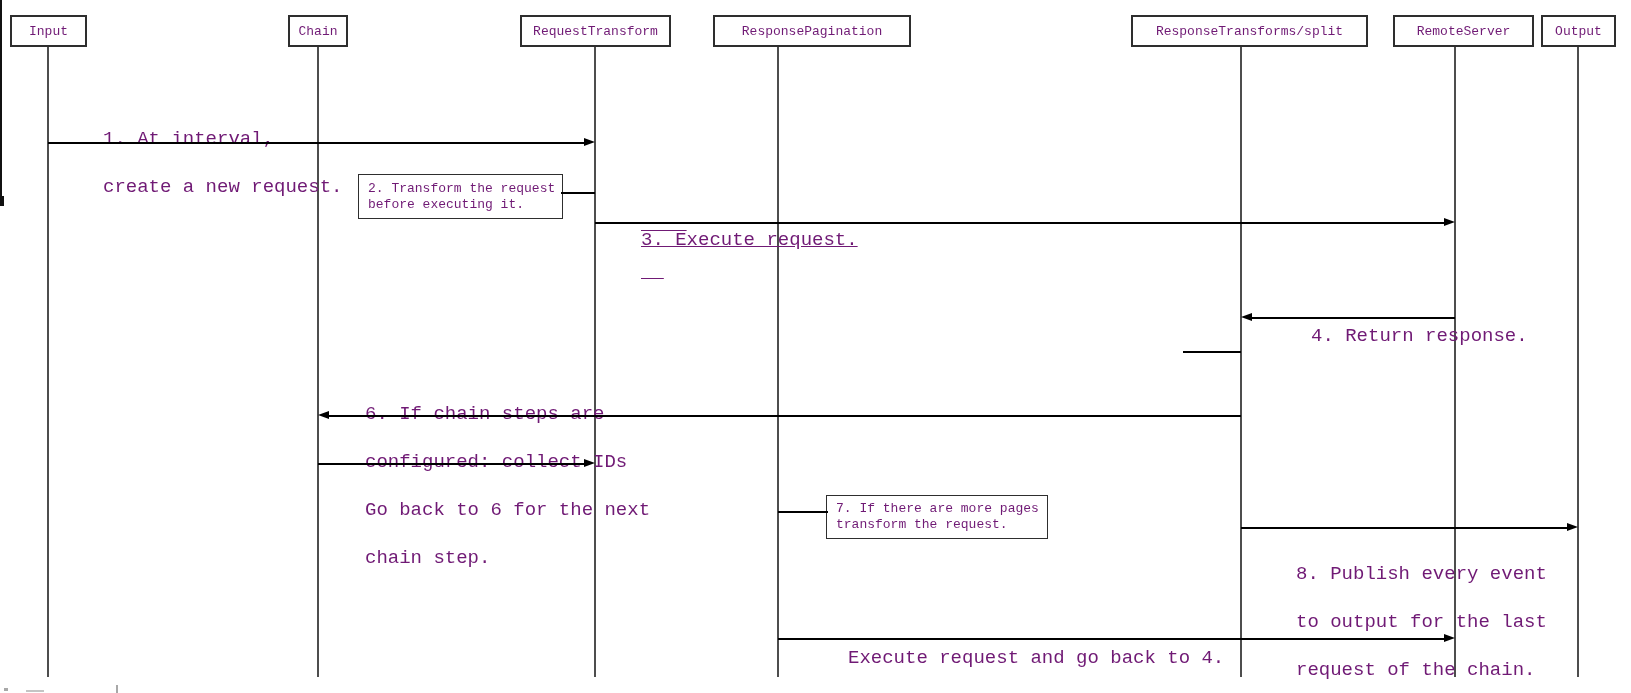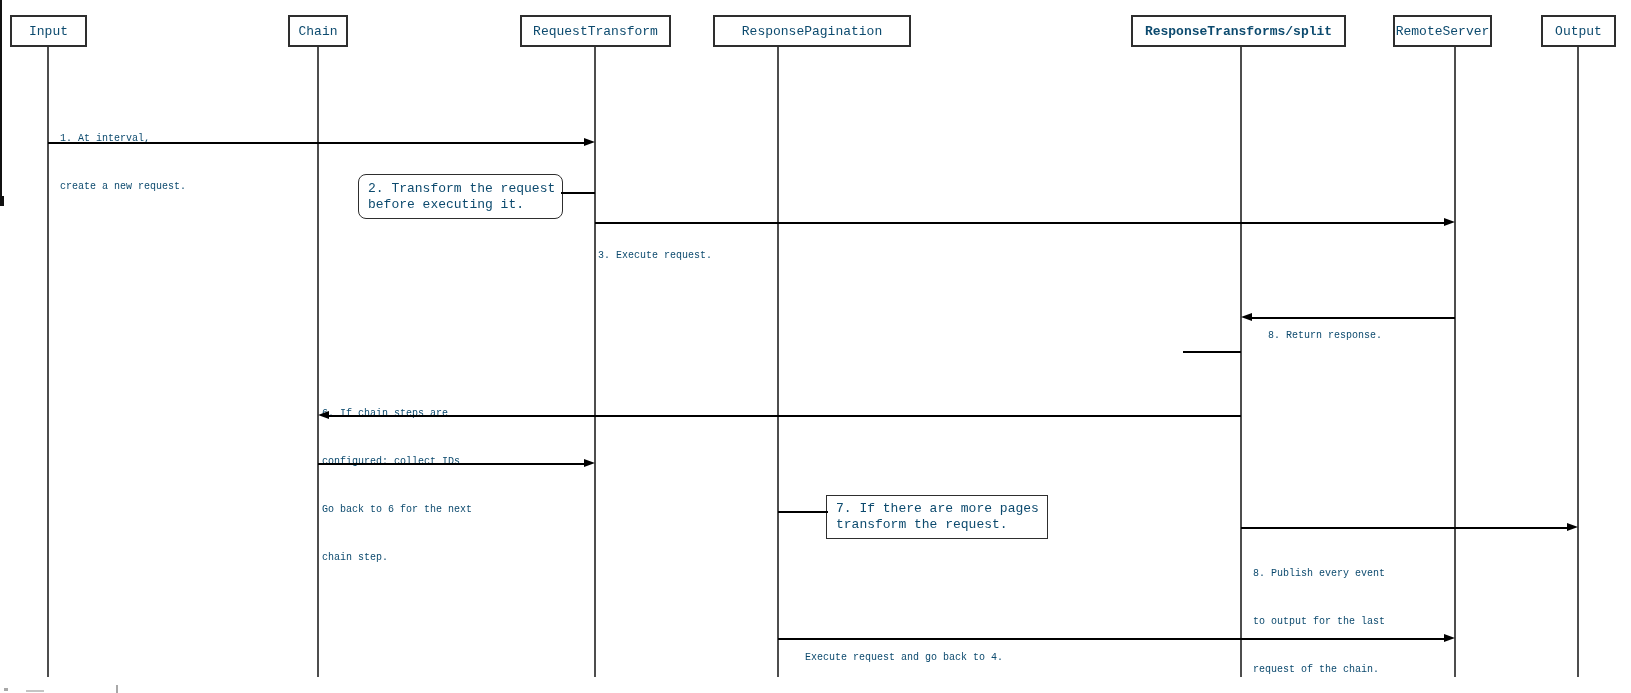--- a/index.html
+++ b/index.html
@@ -1,77 +1,77 @@
 <!DOCTYPE html>
 <html><head>
 <meta charset="utf-8">
 <style>
   html,body{margin:0;padding:0;background:#ffffff;}
   .stage{position:relative;width:1631px;height:693px;background:#ffffff;overflow:hidden;
-         font-family:"Liberation Mono","DejaVu Sans Mono",monospace;color:#0c4a6e;}
+         font-family:"Liberation Mono","DejaVu Sans Mono",monospace;color:#701a75;}
   .actor{position:absolute;top:15px;height:32px;border:2px solid #2e2e2e;background:#ffffff;
          display:flex;align-items:center;justify-content:center;font-size:13px;box-sizing:border-box;
          white-space:pre;}
   .lifeline{position:absolute;top:47px;width:1.5px;height:630px;background:#4d4d4d;}
   .mline{position:absolute;height:1.5px;background:#000000;}
   .conn{position:absolute;height:1.5px;background:#000000;}
   .head-r{position:absolute;width:0;height:0;border-top:4.5px solid transparent;
           border-bottom:4.5px solid transparent;border-left:11px solid #000000;}
   .head-l{position:absolute;width:0;height:0;border-top:4.5px solid transparent;
           border-bottom:4.5px solid transparent;border-right:11px solid #000000;}
-  .mlabel{position:absolute;font-size:10px;line-height:16px;white-space:pre;}
+  .mlabel{position:absolute;font-size:19px;line-height:16px;white-space:pre;margin-left:43px;}
   .mlabel span{display:block;}
   .note{position:absolute;border:1.5px solid #2e2e2e;background:#ffffff;box-sizing:border-box;
         display:flex;flex-direction:column;justify-content:center;padding:0 9px;
         font-size:13px;line-height:16px;white-space:pre;}
   .note span{display:block;}
   .artifact{position:absolute;}
 </style>
 </head>
 <body>
 
 <div class="stage">
 
   <div class="actor" style="left:10px;width:77px;"><span>Input</span></div>
   <div class="actor" style="left:288px;width:60px;"><span>Chain</span></div>
   <div class="actor" style="left:520px;width:151px;"><span>RequestTransform</span></div>
   <div class="actor" style="left:713px;width:198px;"><span>ResponsePagination</span></div>
-  <div class="actor" style="left:1131px;width:215px;font-weight:bold;"><span>ResponseTransforms/split</span></div>
-  <div class="actor" style="left:1393px;width:99px;"><span>RemoteServer</span></div>
+  <div class="actor" style="left:1131px;width:237px;"><span>ResponseTransforms/split</span></div>
+  <div class="actor" style="left:1393px;width:141px;"><span>RemoteServer</span></div>
   <div class="actor" style="left:1541px;width:75px;"><span>Output</span></div>
 
   <div class="lifeline" style="left:47.25px;"></div>
   <div class="lifeline" style="left:317.25px;"></div>
   <div class="lifeline" style="left:594.25px;"></div>
   <div class="lifeline" style="left:777.25px;"></div>
   <div class="lifeline" style="left:1240.25px;"></div>
   <div class="lifeline" style="left:1454.25px;"></div>
   <div class="lifeline" style="left:1577.25px;"></div>
 
   <div class="mlabel" style="left:60px;top:99px;">
     <span>1. At interval,</span>
     <span>create a new request.</span>
   </div>
   <div class="mline" style="left:48px;top:142px;width:537px;"></div>
   <div class="head-r" style="left:584px;top:138.25px;"></div>
 
-  <div class="note" style="left:358px;top:174px;width:205px;height:45px;border-radius:8px;">
+  <div class="note" style="left:358px;top:174px;width:205px;height:45px;">
     <span>2. Transform the request</span>
     <span>before executing it.</span>
   </div>
   <div class="conn" style="left:561px;top:192px;width:34px;"></div>
 
-  <div class="mlabel" style="left:598px;top:216px;">
+  <div class="mlabel" style="left:598px;top:200px;text-decoration:underline;">
     <span>3. Execute request.</span>
   </div>
   <div class="mline" style="left:595px;top:222px;width:850px;"></div>
   <div class="head-r" style="left:1444px;top:218.25px;"></div>
 
   <div class="mlabel" style="left:1268px;top:296px;">
-    <span>8. Return response.</span>
+    <span>4. Return response.</span>
   </div>
   <div class="mline" style="left:1251px;top:317px;width:204px;"></div>
   <div class="head-l" style="left:1241px;top:313.25px;"></div>
 
   <div class="conn" style="left:1183px;top:351px;width:58px;"></div>
 
   <div class="mlabel" style="left:322px;top:374px;">
     <span>6. If chain steps are</span>
     <span>configured: collect IDs</span>
   </div>

